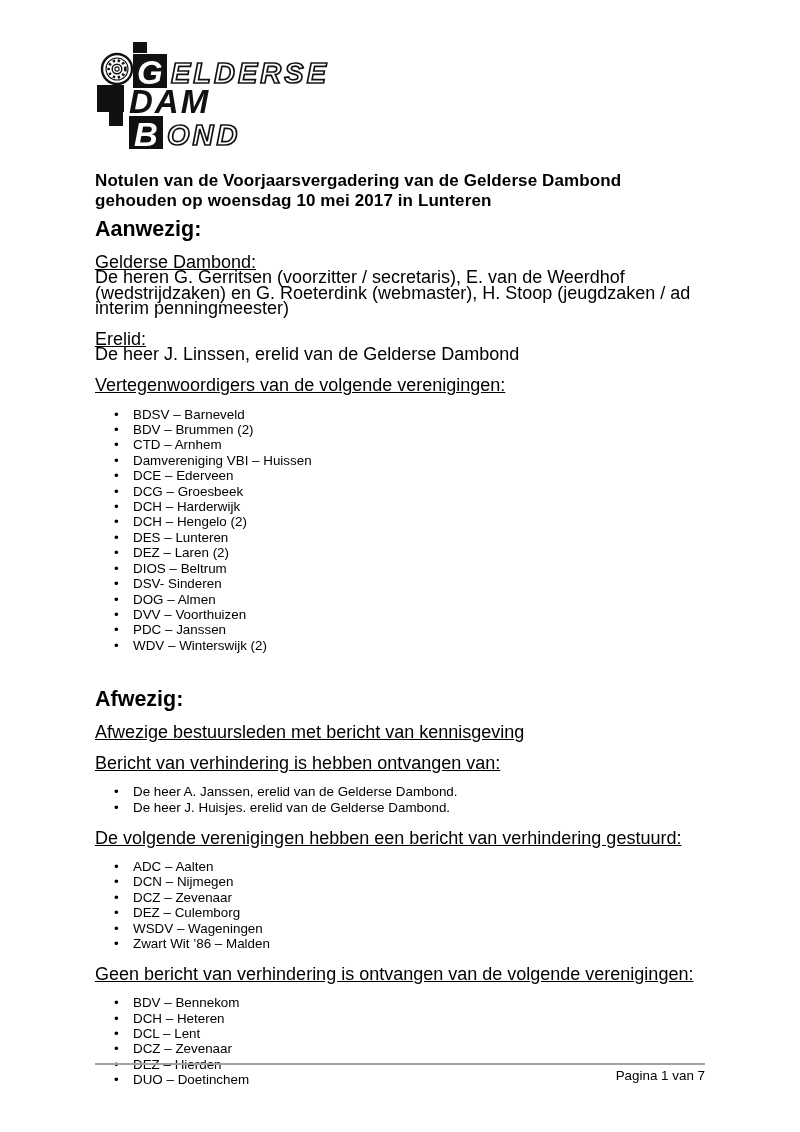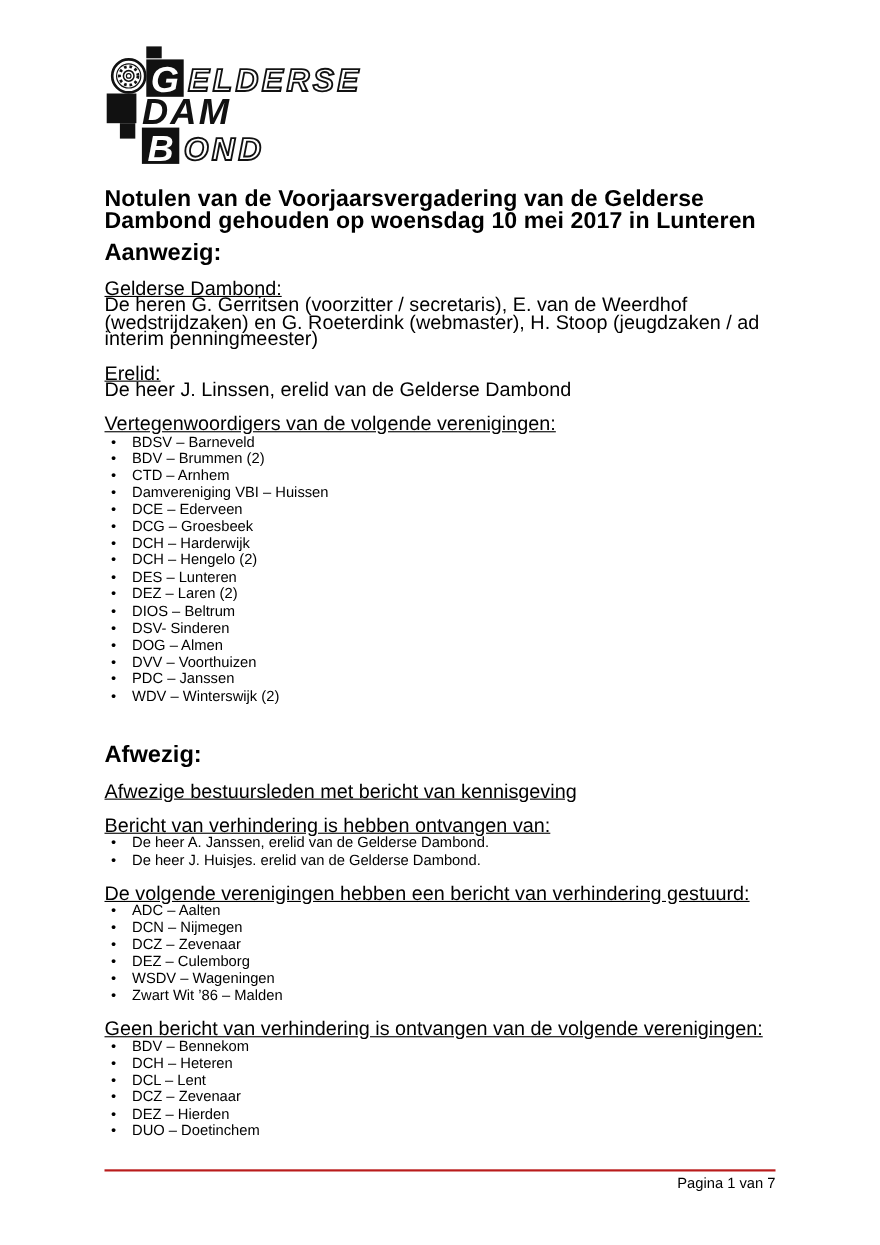--- a/index.html
+++ b/index.html
@@ -10,43 +10,43 @@
     background:#ffffff;
     color:#000;
     font-family:"Liberation Sans", sans-serif;
     overflow:hidden;
     margin:0 auto;
   }
   .content { padding:0 95px; }
   .logo-wrap { margin-top:42px; height:112px; }
   .doc-title {
     margin-top:17px;
-    font-size:21px; font-weight:bold; line-height:20px;
+    font-size:17px; font-weight:bold; line-height:20px;
     letter-spacing:0.1px;
   }
   h2.section-heading {
     font-size:21.5px; font-weight:bold;
     line-height:24px;
     margin:6px 0 0 0;
   }
   h2.afwezig { margin-top:34px; }
   p.block { margin:14px 0 0 0; font-size:18px; line-height:15.4px; }
   p.gap    { margin-top:15.4px; }
   .u { text-decoration:underline; }
-  ul.bullets { list-style:none; margin:0; padding:0; font-size:13.4px; line-height:15.4px; }
+  ul.bullets { list-style:none; margin:13px; padding:0; font-size:13.4px; line-height:15.4px; }
   ul.bullets li { position:relative; padding-left:25px; }
   ul.bullets li::before {
     content:"\2022";
     position:absolute; left:6px; top:0;
     font-size:13.4px;
   }
   .footer {
     position:absolute;
     left:95px; right:95px; top:1063px;
-    border-top:2px solid #b91c1c;
+    border-top:2px solid #a3a3a3;
     padding-top:3px;
     font-size:13.4px; line-height:15px;
     text-align:right;
   }
   svg text { font-family:"Liberation Sans", sans-serif; }
 </style>
 </head>
 <body>
 
 <div class="page">

